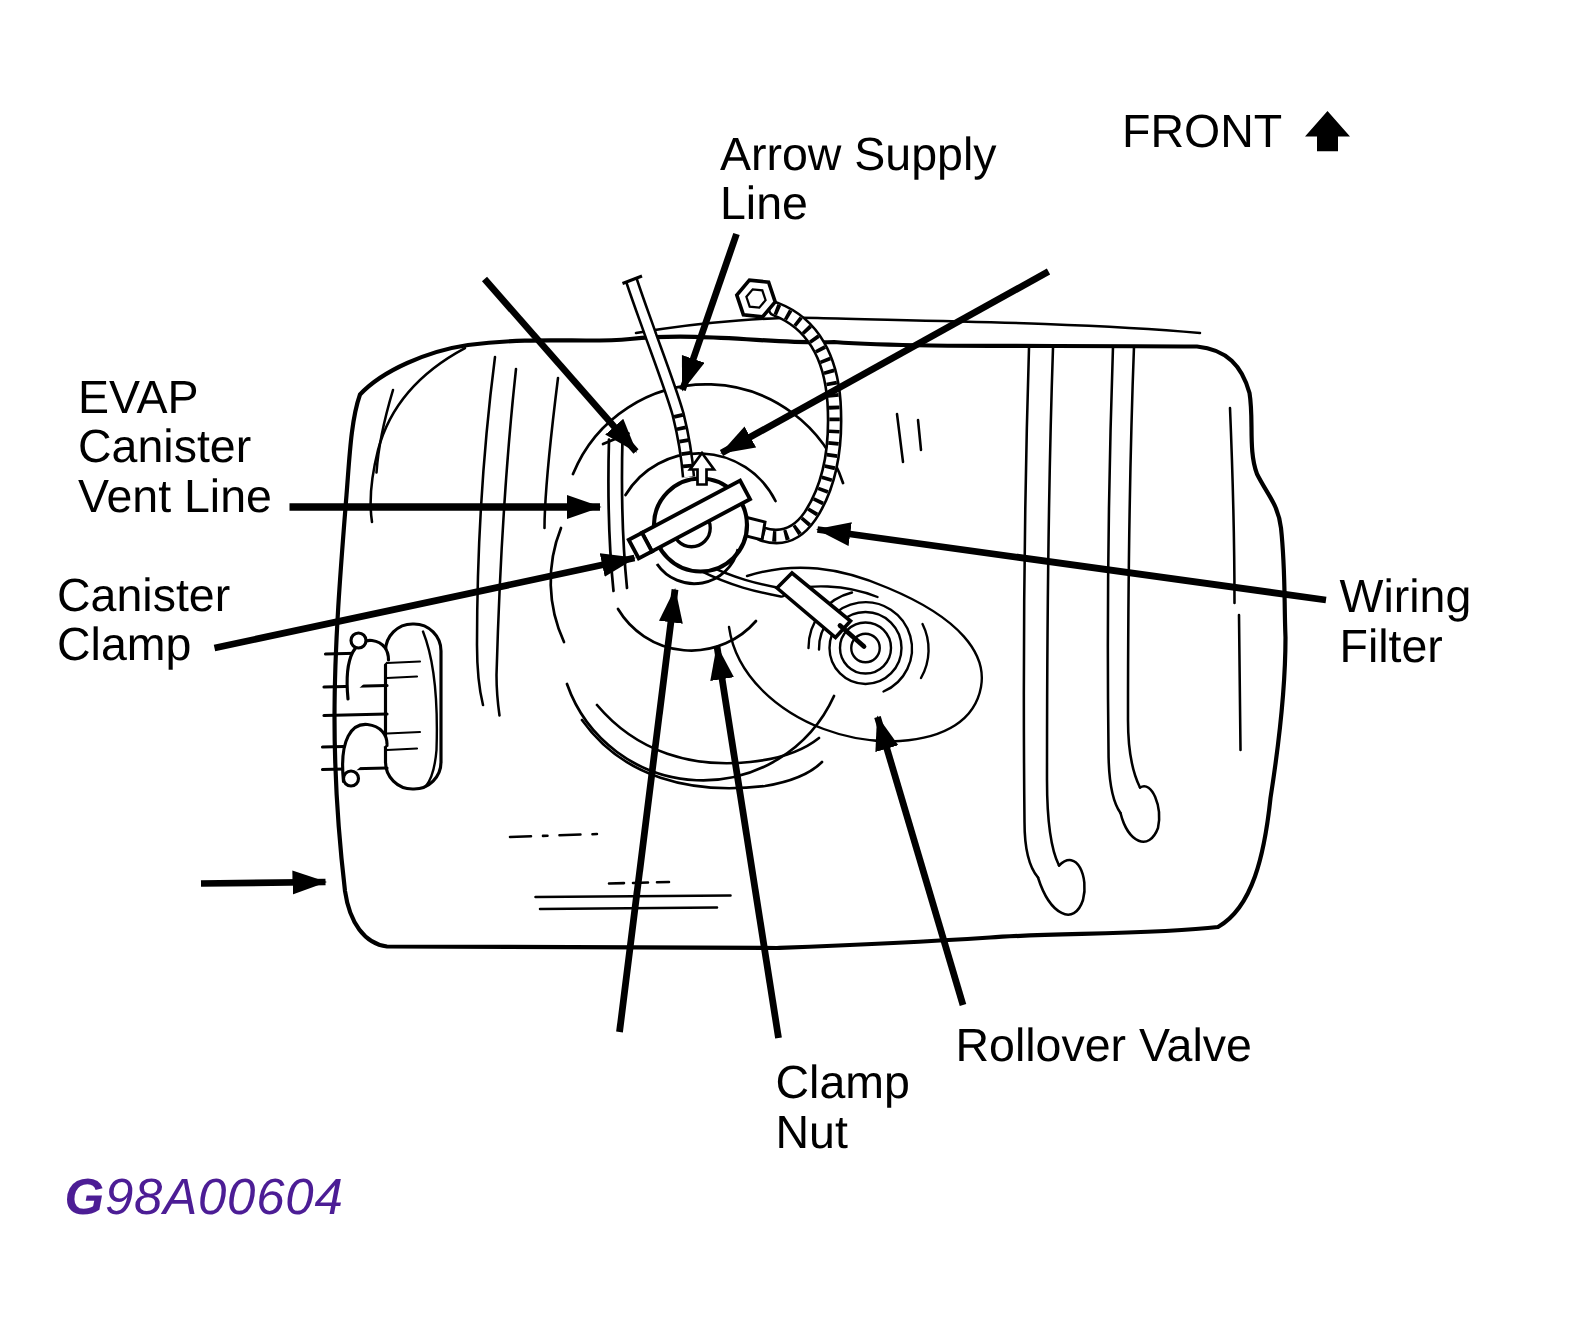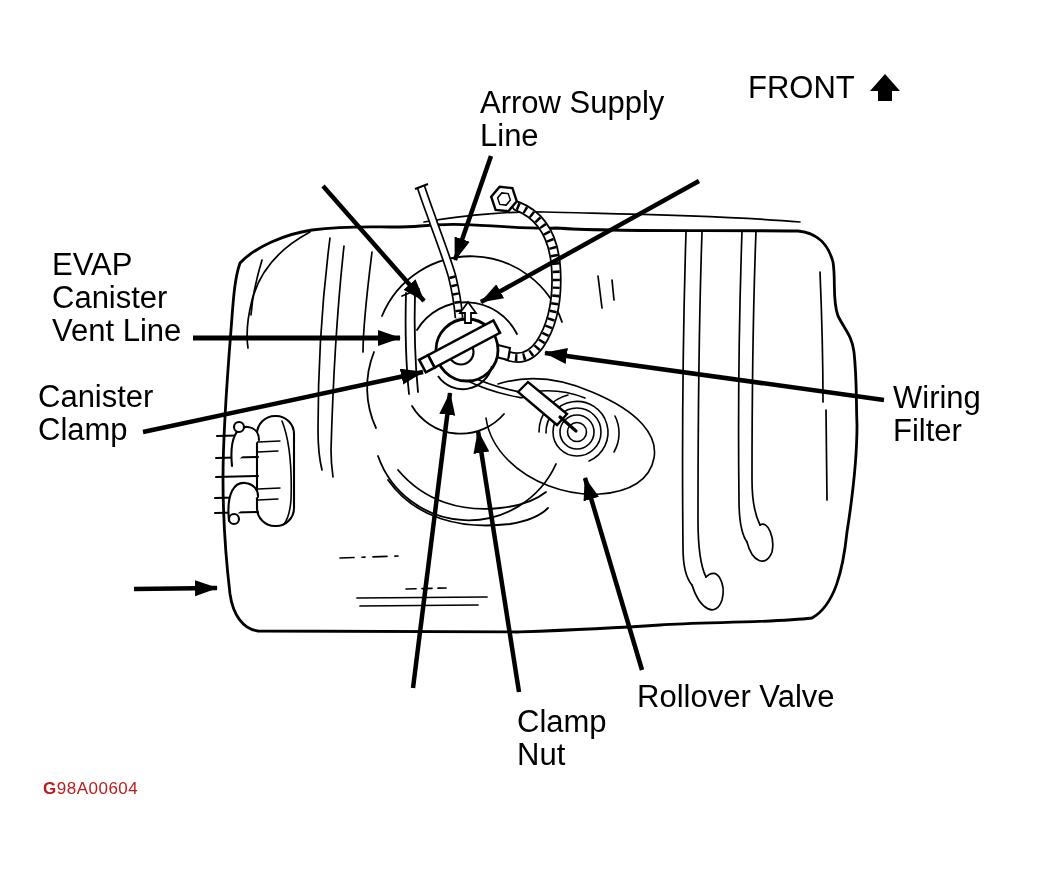--- a/index.html
+++ b/index.html
@@ -6,21 +6,21 @@
   #stage{
     position:relative;width:1054px;height:882px;background:#ffffff;
     font-family:"Liberation Sans",sans-serif;overflow:hidden;
   }
   #art{position:absolute;left:0;top:0;}
   .lbl{
     position:absolute;color:#000;font-size:31px;line-height:33px;
     white-space:pre-line;letter-spacing:0px;
   }
   .front-wrap{display:flex;align-items:center;gap:15px;}
-  .figcode{position:absolute;color:#b91c1c;font-size:17px;letter-spacing:0.5px;}
+  .figcode{position:absolute;color:#4c1d95;font-size:34px;letter-spacing:0.5px;font-style:italic;}
   .figcode .pfx{font-weight:700;}
   svg .ink{stroke:#000;fill:none;}
 </style>
 </head>
 <body>
 
 <div id="stage">
 
   <svg id="art" width="1054" height="882" viewBox="0 0 1054 882">
     <defs>

